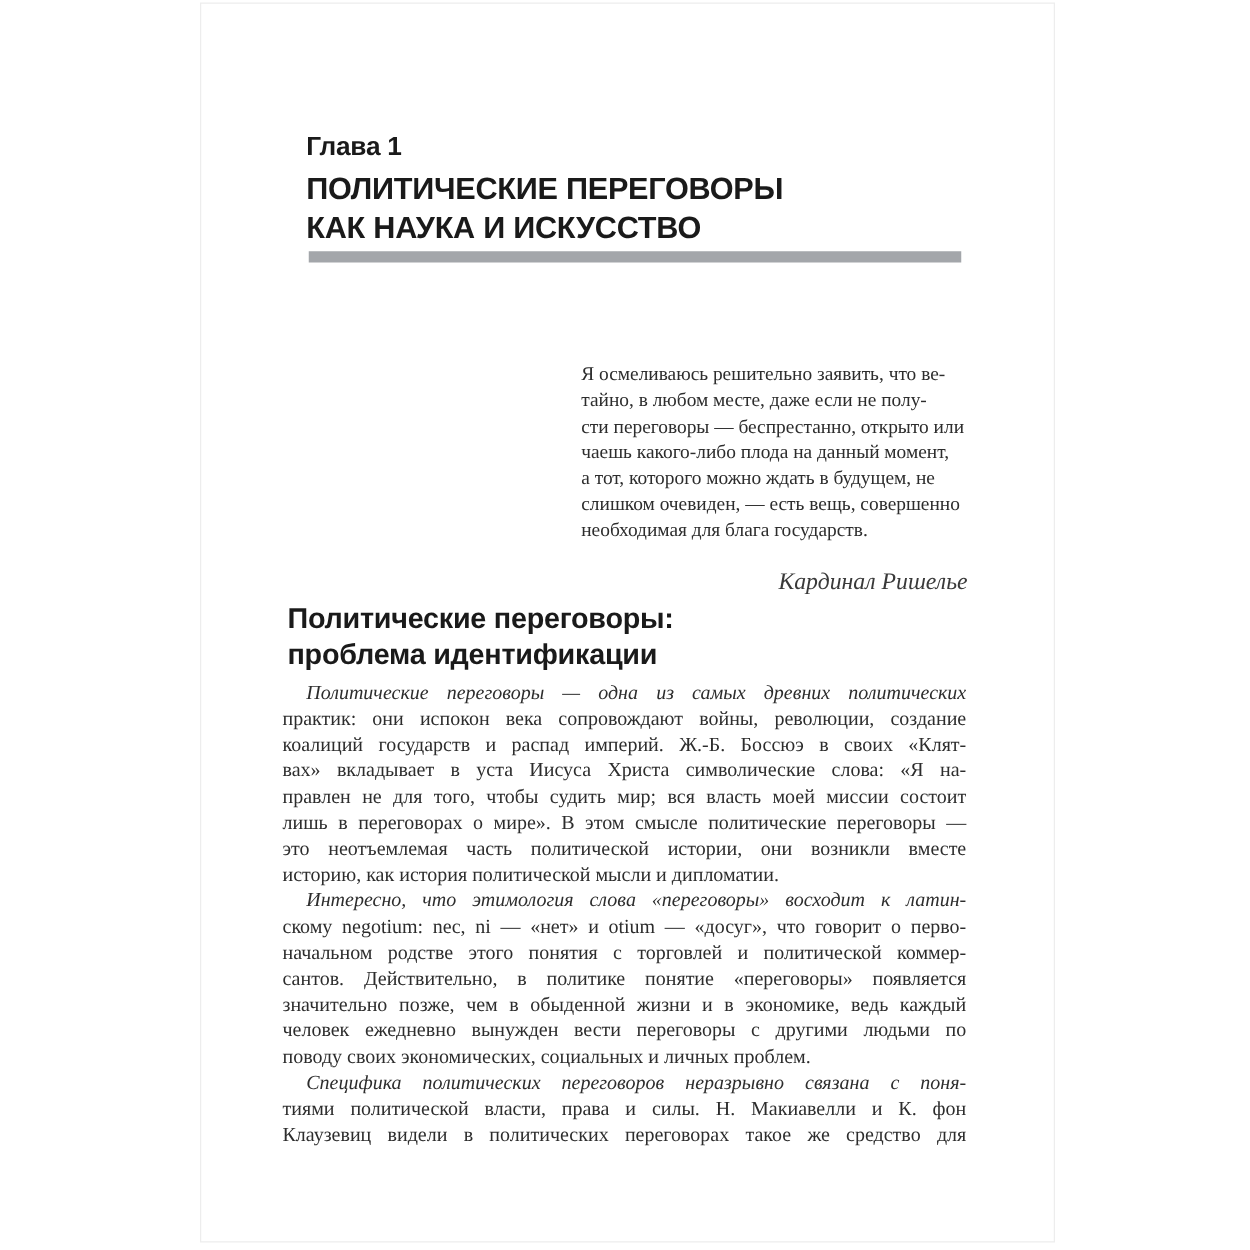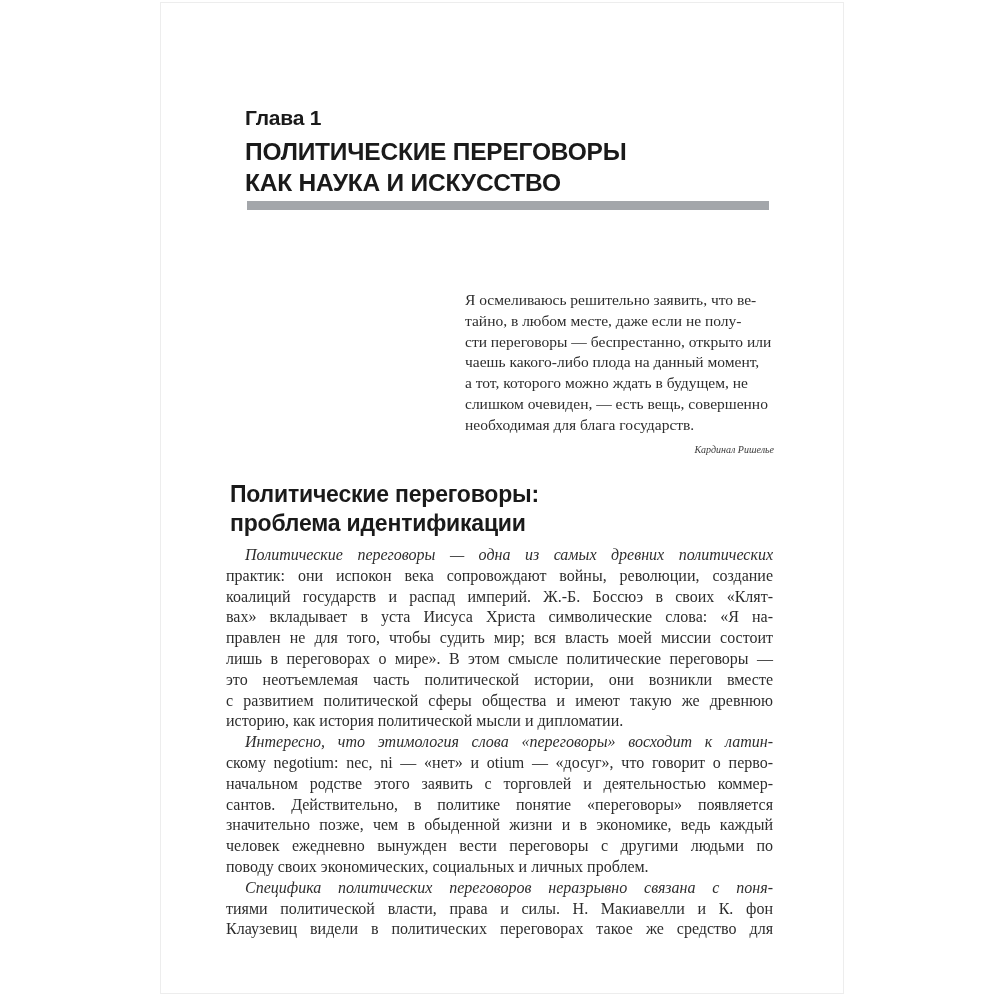--- a/index.html
+++ b/index.html
@@ -57,24 +57,24 @@
   .epigraph {
     position: absolute;
     left: 304px;
     top: 287px;
     width: 309px;
     font-size: 15.5px;
     line-height: 20.8px;
     color: var(--body-text, #2d2d2d);
   }
   .epigraph-attribution {
-    margin-top: 4px;
+    margin-top: 20px;
     text-align: right;
     font-style: italic;
-    font-size: 10px;
+    font-size: 19px;
     color: #3a3a3a;
   }
   .section-heading {
     position: absolute;
     left: 69px;
     top: 477px;
     width: 540px;
     font-family: "Liberation Sans", sans-serif;
     font-weight: 700;
     font-size: 23px;
@@ -132,27 +132,26 @@
 
     <div class="body-text">
       <div class="para">
           <div class="tline just first">Политические переговоры — одна из самых древних политических</div>
           <div class="tline just">практик: они испокон века сопровождают войны, революции, создание</div>
           <div class="tline just">коалиций государств и распад империй. Ж.-Б. Боссюэ в своих «Клят-</div>
           <div class="tline just">вах» вкладывает в уста Иисуса Христа символические слова: «Я на-</div>
           <div class="tline just">правлен не для того, чтобы судить мир; вся власть моей миссии состоит</div>
           <div class="tline just">лишь в переговорах о мире». В этом смысле политические переговоры —</div>
           <div class="tline just">это неотъемлемая часть политической истории, они возникли вместе</div>
-          <div class="tline just">с развитием политической сферы общества и имеют такую же древнюю</div>
           <div class="tline just lastline">историю, как история политической мысли и дипломатии.</div>
         </div>
       <div class="para">
           <div class="tline just first">Интересно, что этимология слова «переговоры» восходит к латин-</div>
           <div class="tline just">скому negotium: nec, ni — «нет» и otium — «досуг», что говорит о перво-</div>
-          <div class="tline just">начальном родстве этого заявить с торговлей и деятельностью коммер-</div>
+          <div class="tline just">начальном родстве этого понятия с торговлей и политической коммер-</div>
           <div class="tline just">сантов. Действительно, в политике понятие «переговоры» появляется</div>
           <div class="tline just">значительно позже, чем в обыденной жизни и в экономике, ведь каждый</div>
           <div class="tline just">человек ежедневно вынужден вести переговоры с другими людьми по</div>
           <div class="tline just lastline">поводу своих экономических, социальных и личных проблем.</div>
         </div>
       <div class="para">
           <div class="tline just first">Специфика политических переговоров неразрывно связана с поня-</div>
           <div class="tline just">тиями политической власти, права и силы. Н. Макиавелли и К. фон</div>
           <div class="tline just">Клаузевиц видели в политических переговорах такое же средство для</div>
         </div>

